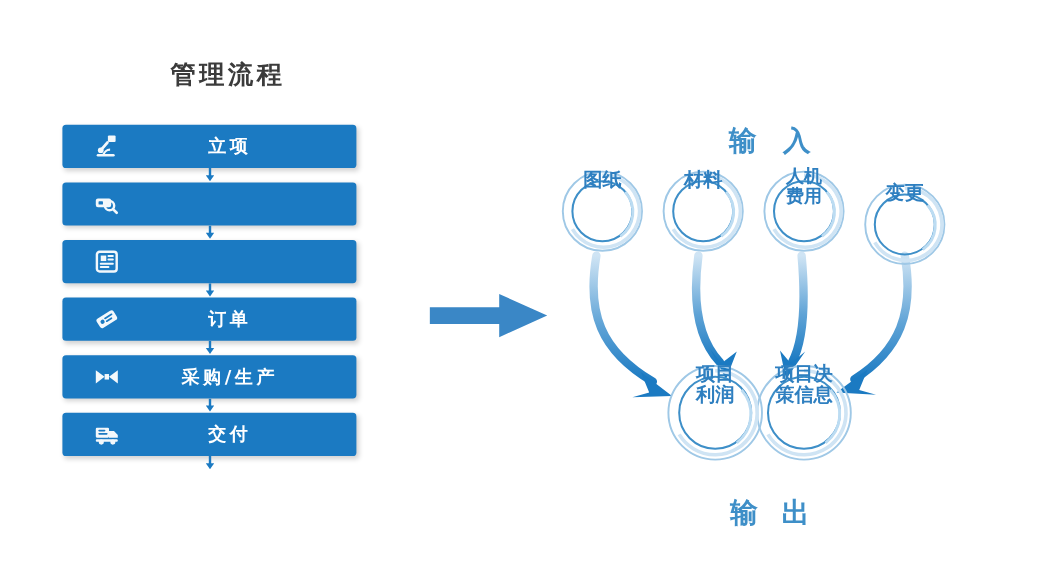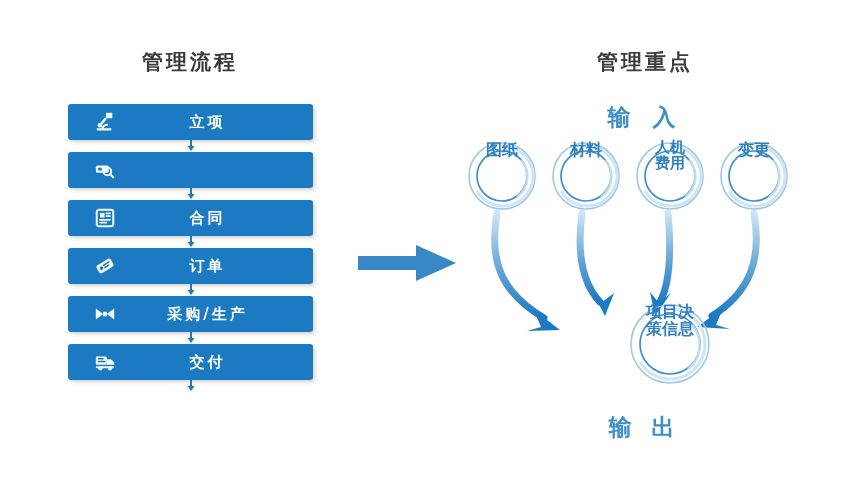--- a/index.html
+++ b/index.html
@@ -44,21 +44,21 @@
     white-space: nowrap;
     text-align: center;
     margin-top: 14px;
   }
   #label-input  { left: 520px; top: 88px; width: 250px; }
   #label-output { left: 520px; top: 398px; width: 250px; font-family: Liberation Serif, serif; }
 
   
   #process-list {
     position: absolute;
-    left: 68px;
+    left: 52px;
     top: 104px;
     width: 245px;
   }
   .process-step {
     position: relative;
     height: 36px;
     margin-bottom: 12px;
     background: #1b7ac2;
     border-radius: 3px;
     box-shadow: 2px 2px 4px rgba(0,0,0,0.18);
@@ -128,21 +128,21 @@
   }
   .input-node { width: 70px; height: 70px; }
   .input-node .node-text { font-size: 16px; }
   .input-node.two-line .node-text { font-size: 15px; }
   .output-node { width: 82px; height: 82px; }
   .output-node .node-text { font-size: 16px; }
 
   #node-tuzhi     { left: 467px; top: 141px; }
   #node-cailiao   { left: 551px; top: 141px; }
   #node-renji     { left: 635px; top: 141px; font-family: Liberation Mono, monospace; }
-  #node-biangeng  { left: 719px; top: 141px; }
+  #node-biangeng  { left: 719px; top: 152px; }
   #node-lirun     { left: 555px; top: 303px; z-index: 3; }
   #node-juece     { left: 629px; top: 303px; z-index: 2; }
 
   #flow-arrows {
     position: absolute;
     left: 0; top: 0;
     width: 865px; height: 487px;
     pointer-events: none;
   }
 </style>
@@ -182,21 +182,20 @@
         <path d="M1.5 6 L5 11 L8.5 6 Z" fill="#1b7ac2"></path>
       </svg>
     </div>
 
     <div class="process-step">
       <svg class="step-icon" viewBox="0 0 24 24">
         <rect x="3" y="3" width="18" height="18" rx="2.5" fill="none" stroke="#ffffff" stroke-width="2.2"></rect>
         <rect x="6.5" y="6.5" width="5" height="5" fill="#ffffff"></rect>
         <path d="M13.5 7 h4 M13.5 10 h4 M6.5 14 h11 M6.5 17 h7" stroke="#ffffff" stroke-width="1.8" stroke-linecap="round"></path>
       </svg>
-      <div class="step-label">合同</div>
       <svg class="step-connector" viewBox="0 0 10 12">
         <path d="M5 0 V7" stroke="#1b7ac2" stroke-width="2"></path>
         <path d="M1.5 6 L5 11 L8.5 6 Z" fill="#1b7ac2"></path>
       </svg>
     </div>
 
     <div class="process-step">
       <svg class="step-icon" viewBox="0 0 24 24">
         <g transform="rotate(-32 12 12)">
           <rect x="3" y="7" width="18" height="10" rx="2.4" fill="#ffffff"></rect>
@@ -240,21 +239,20 @@
       </svg>
     </div>
 
 
   </div>
 
   <svg id="transition-arrow" viewBox="0 0 100 40">
     <path d="M0 13 H58 V2 L98 20 L58 38 V27 H0 Z" fill="#3a87c6"></path>
   </svg>
 
-  <div id="title-right" class="panel-title">管理重点</div>
 
   <div id="label-input" class="io-label">输 入</div>
 
   <div id="label-output" class="io-label">输 出</div>
 
   <svg id="flow-arrows" viewBox="0 0 865 487">
     <defs>
       <linearGradient id="gfade" x1="0" y1="0" x2="0" y2="1">
         <stop offset="0%" stop-color="#cfe4f4"></stop>
         <stop offset="55%" stop-color="#5fa3d6"></stop>
@@ -325,20 +323,32 @@
       <circle cx="35" cy="35" r="33" fill="none" stroke="#9fc8e6" stroke-width="1.6"></circle>
       <path d="M35 5 A30 30 0 1 1 10 50" fill="none" stroke="#cfe4f4" stroke-width="3"></path>
       <circle cx="35" cy="35" r="25" fill="none" stroke="#3e8fc8" stroke-width="1.7"></circle>
       <path d="M54 19 A25 25 0 0 1 50 56" fill="none" stroke="#bcdcf2" stroke-width="2.4"></path>
     </svg>
     <div class="node-text">
       <span>变更</span>
     </div>
   </div>
 
+  <div id="node-lirun" class="node-circle output-node">
+    <svg class="rings" viewBox="0 0 82 82">
+      <circle cx="41" cy="41" r="39" fill="none" stroke="#9fc8e6" stroke-width="1.6"></circle>
+      <path d="M41 6 A35 35 0 1 1 11 59" fill="none" stroke="#cfe4f4" stroke-width="3"></path>
+      <circle cx="41" cy="41" r="30" fill="none" stroke="#3e8fc8" stroke-width="1.7"></circle>
+      <path d="M63 22 A30 30 0 0 1 59 66" fill="none" stroke="#bcdcf2" stroke-width="2.4"></path>
+    </svg>
+    <div class="node-text">
+      <span>项目</span>
+      <span>利润</span>
+    </div>
+  </div>
 
   <div id="node-juece" class="node-circle output-node">
     <svg class="rings" viewBox="0 0 82 82">
       <circle cx="41" cy="41" r="39" fill="none" stroke="#9fc8e6" stroke-width="1.6"></circle>
       <path d="M41 6 A35 35 0 1 1 11 59" fill="none" stroke="#cfe4f4" stroke-width="3"></path>
       <circle cx="41" cy="41" r="30" fill="none" stroke="#3e8fc8" stroke-width="1.7"></circle>
       <path d="M63 22 A30 30 0 0 1 59 66" fill="none" stroke="#bcdcf2" stroke-width="2.4"></path>
     </svg>
     <div class="node-text">
       <span>项目决</span>

